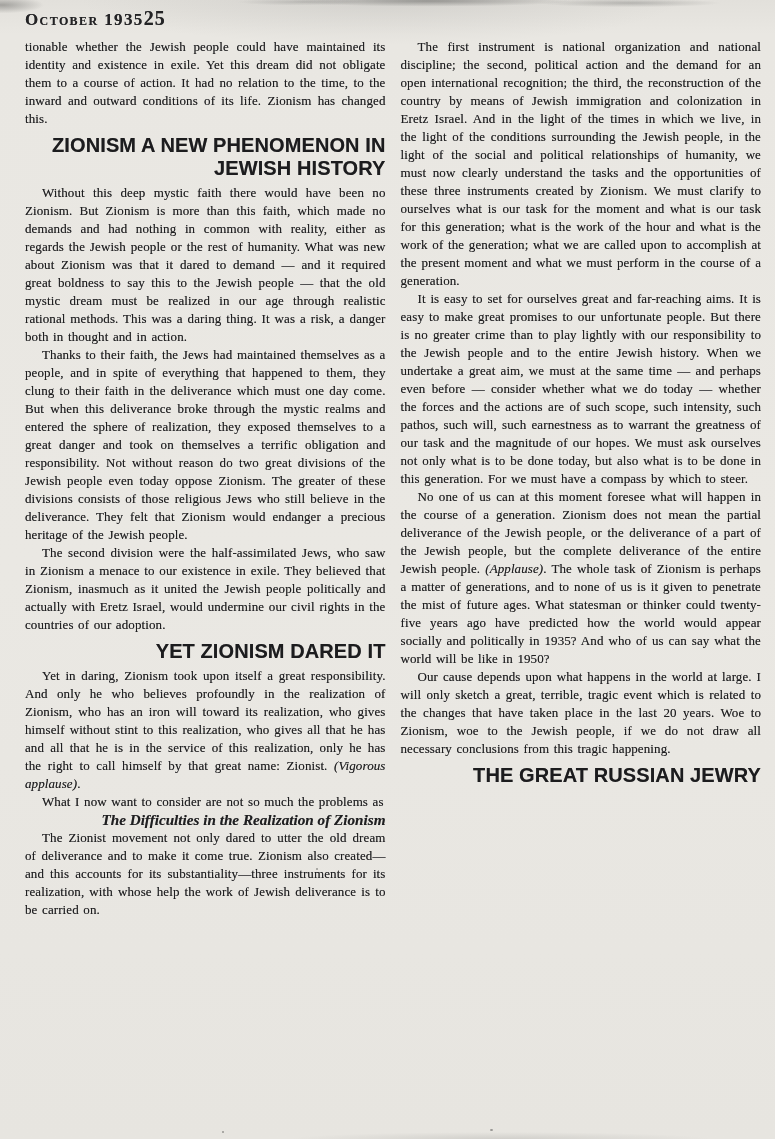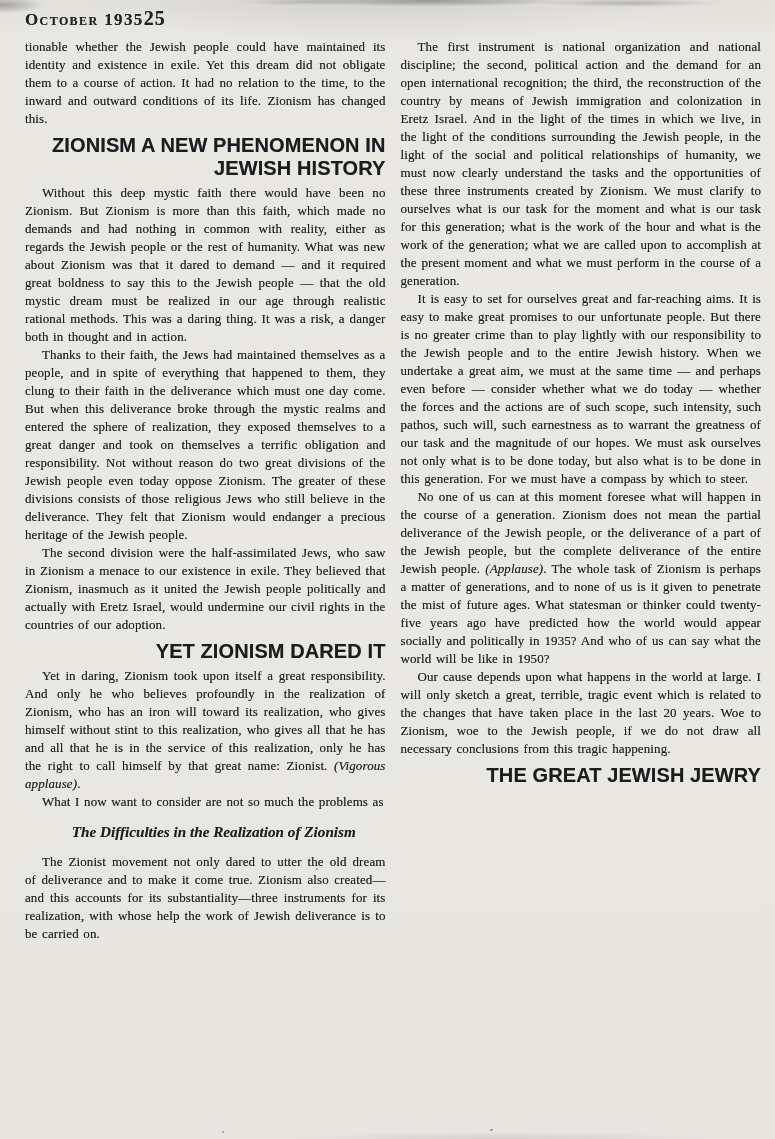--- a/index.html
+++ b/index.html
@@ -84,27 +84,27 @@
     font-weight: 700;
     font-size: 20px;
     line-height: 23px;
     letter-spacing: 0.1px;
     color: #1c1c1e;
     margin: 6px 0 4px 0;
     text-align: right;
     text-shadow: 0 0 0.4px rgba(28,28,30,.5);
   }
   .subhead {
-    margin: 12px;
+    margin: 0;
     font-size: 15.2px;
     line-height: 18px;
     font-weight: 700;
     font-style: italic;
     text-indent: 17px;
-    text-align: center;
+    text-align: right;
     text-shadow: 0 0 0.4px rgba(31,31,33,.5);
   }
   .body-par i { font-style: italic; }
 </style>
 </head>
 <body>
 
 <div class="page">
   <span class="speck s1"></span>
   <span class="speck s2"></span>
@@ -126,16 +126,16 @@
         <p class="body-par indent">Yet in daring, Zionism took upon itself a great responsibility.  And only he who believes profoundly in the realization of Zionism, who has an iron will toward its realization, who gives himself without stint to this realization, who gives all that he has and all that he is in the service of this realization, only he has the right to call himself by that great name: Zionist.  <i>(Vigorous applause)</i>.</p>
         <p class="body-par indent">What I now want to consider are not so much the problems as</p>
         <h3 class="subhead">The Difficulties in the Realization of Zionism</h3>
         <p class="body-par indent">The Zionist movement not only dared to utter the old dream of deliverance and to make it come true.  Zionism also created—and this accounts for its substantiality—three instruments for its realization, with whose help the work of Jewish deliverance is to be carried on.</p>
       </div>
     <div class="column" id="col-right">
         <p class="body-par indent">The first instrument is national organization and national discipline; the second, political action and the demand for an open international recognition; the third, the reconstruction of the country by means of Jewish immigration and colonization in Eretz Israel.  And in the light of the times in which we live, in the light of the conditions surrounding the Jewish people, in the light of the social and political relationships of humanity, we must now clearly understand the tasks and the opportunities of these three instruments created by Zionism.  We must clarify to ourselves what is our task for the moment and what is our task for this generation; what is the work of the hour and what is the work of the generation; what we are called upon to accomplish at the present moment and what we must perform in the course of a generation.</p>
         <p class="body-par indent">It is easy to set for ourselves great and far-reaching aims.  It is easy to make great promises to our unfortunate people. But there is no greater crime than to play lightly with our responsibility to the Jewish people and to the entire Jewish history.  When we undertake a great aim, we must at the same time — and perhaps even before — consider whether what we do today — whether the forces and the actions are of such scope, such intensity, such pathos, such will, such earnestness as to warrant the greatness of our task and the magnitude of our hopes.  We must ask ourselves not only what is to be done today, but also what is to be done in this generation.  For we must have a compass by which to steer.</p>
         <p class="body-par indent">No one of us can at this moment foresee what will happen in the course of a generation.  Zionism does not mean the partial deliverance of the Jewish people, or the deliverance of a part of the Jewish people, but the complete deliverance of the entire Jewish people.  <i>(Applause)</i>.  The whole task of Zionism is perhaps a matter of generations, and to none of us is it given to penetrate the mist of future ages.  What statesman or thinker could twenty-five years ago have predicted how the world would appear socially and politically in 1935?  And who of us can say what the world will be like in 1950?</p>
         <p class="body-par indent">Our cause depends upon what happens in the world at large. I will only sketch a great, terrible, tragic event which is related to the changes that have taken place in the last 20 years. Woe to Zionism, woe to the Jewish people, if we do not draw all necessary conclusions from this tragic happening.</p>
-        <h2 class="col-heading">THE GREAT JEWISH JEWRY</h2>
+        <h2 class="col-heading">THE GREAT RUSSIAN JEWRY</h2>
       </div>
   </div>
 </div>
 
 </body></html>

